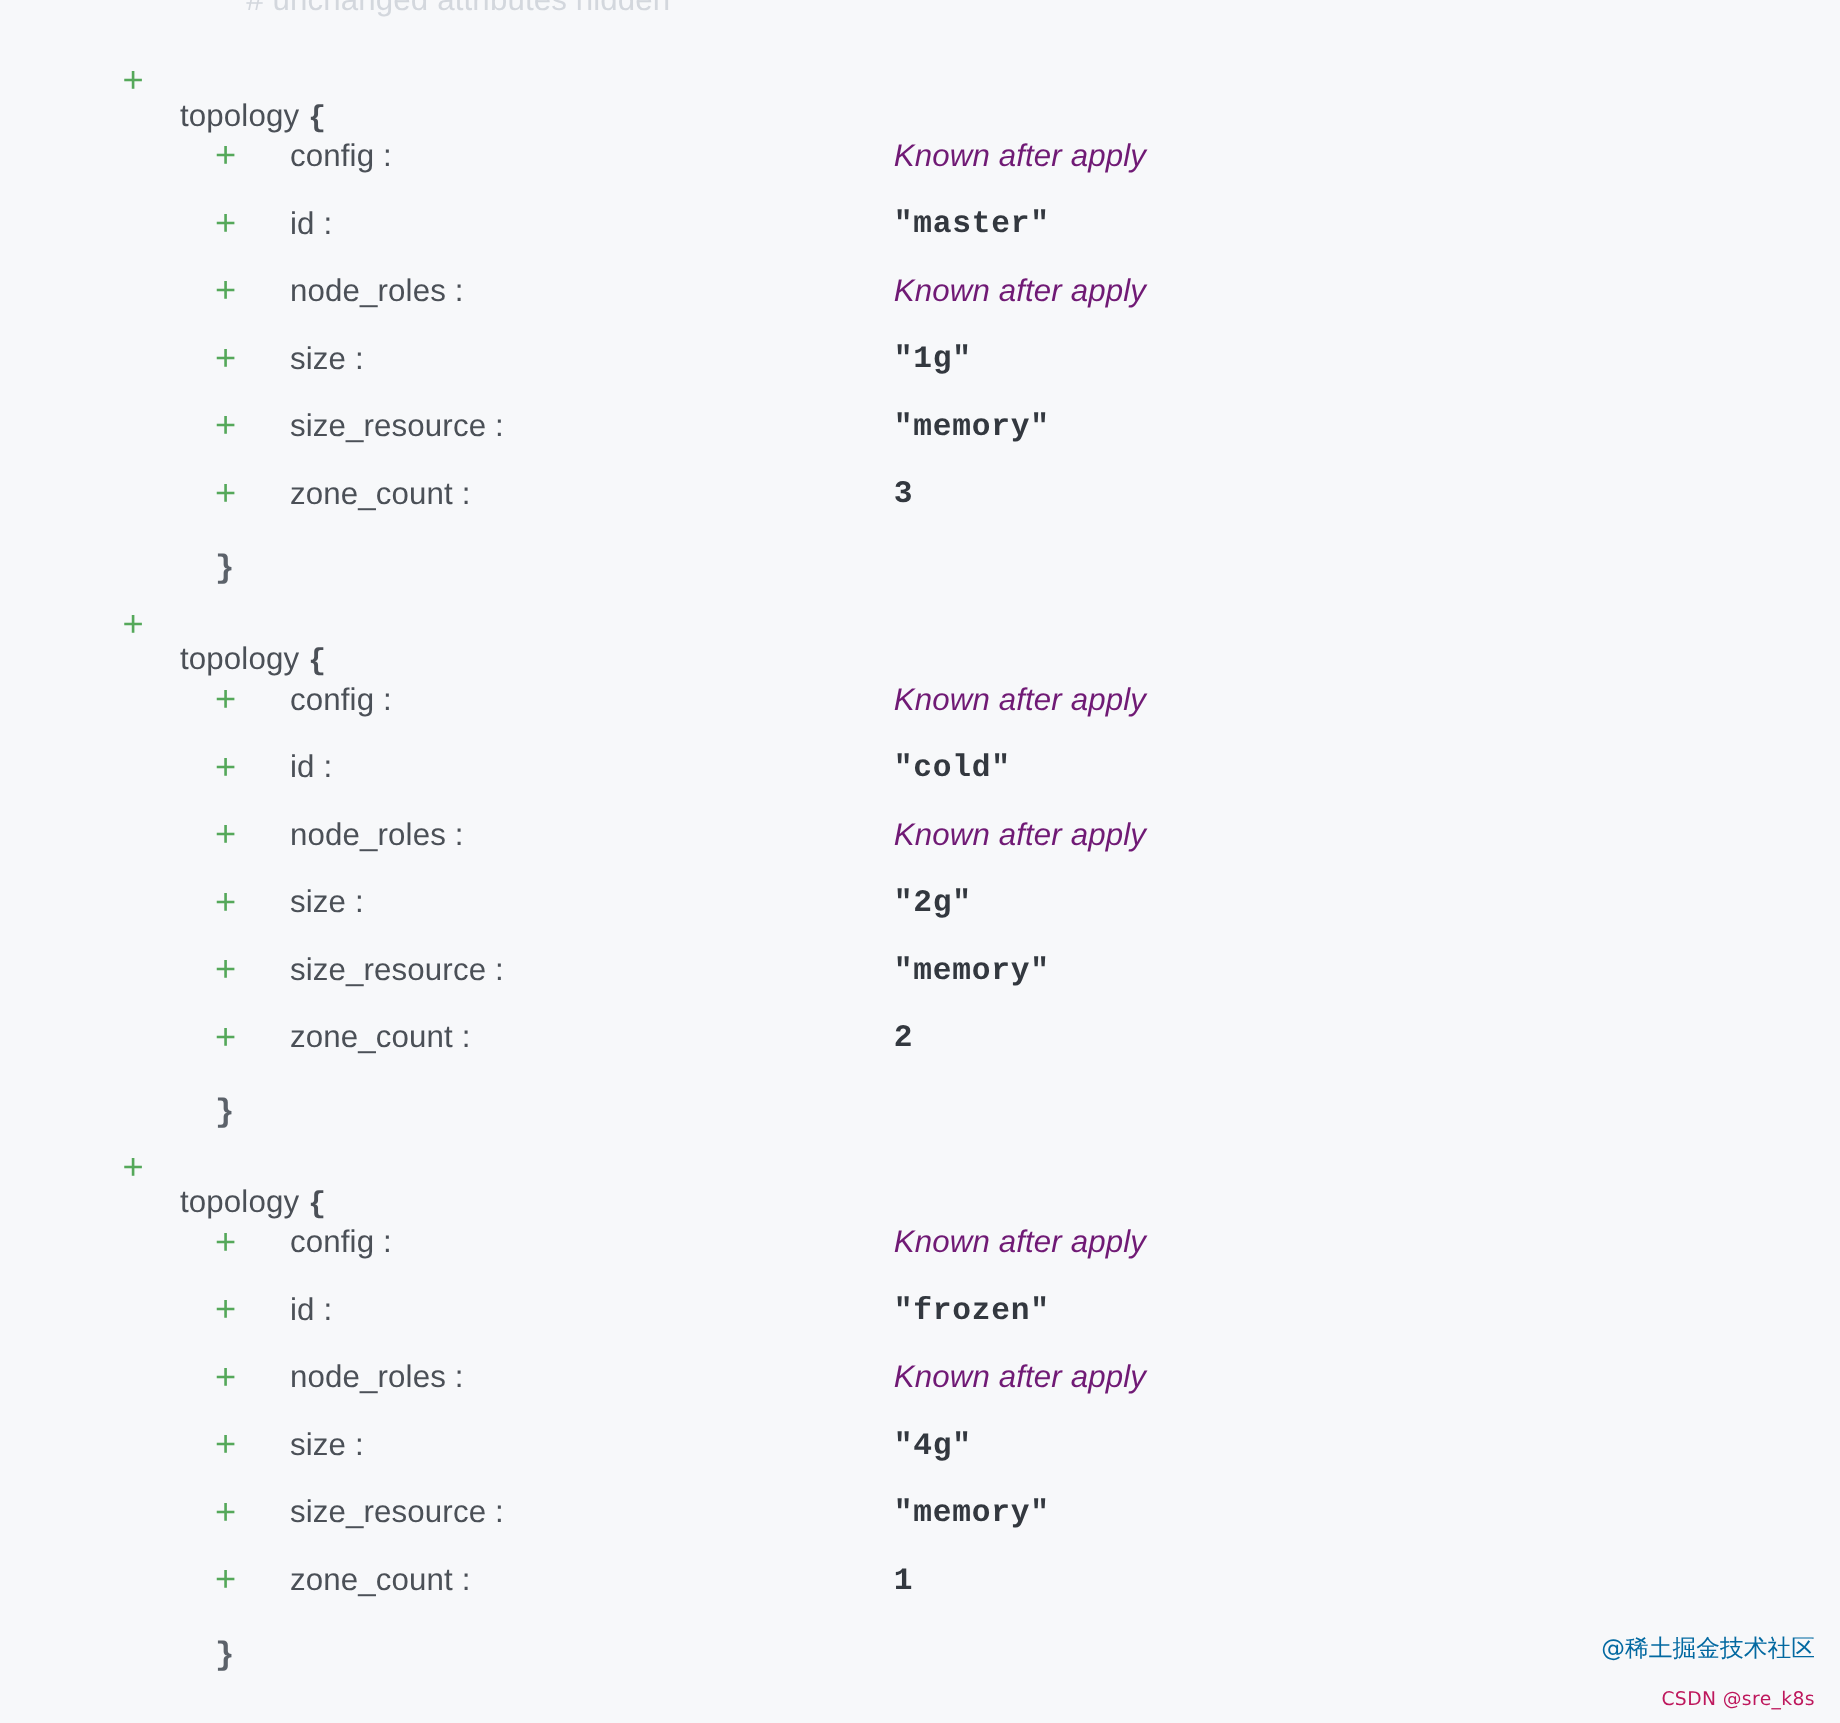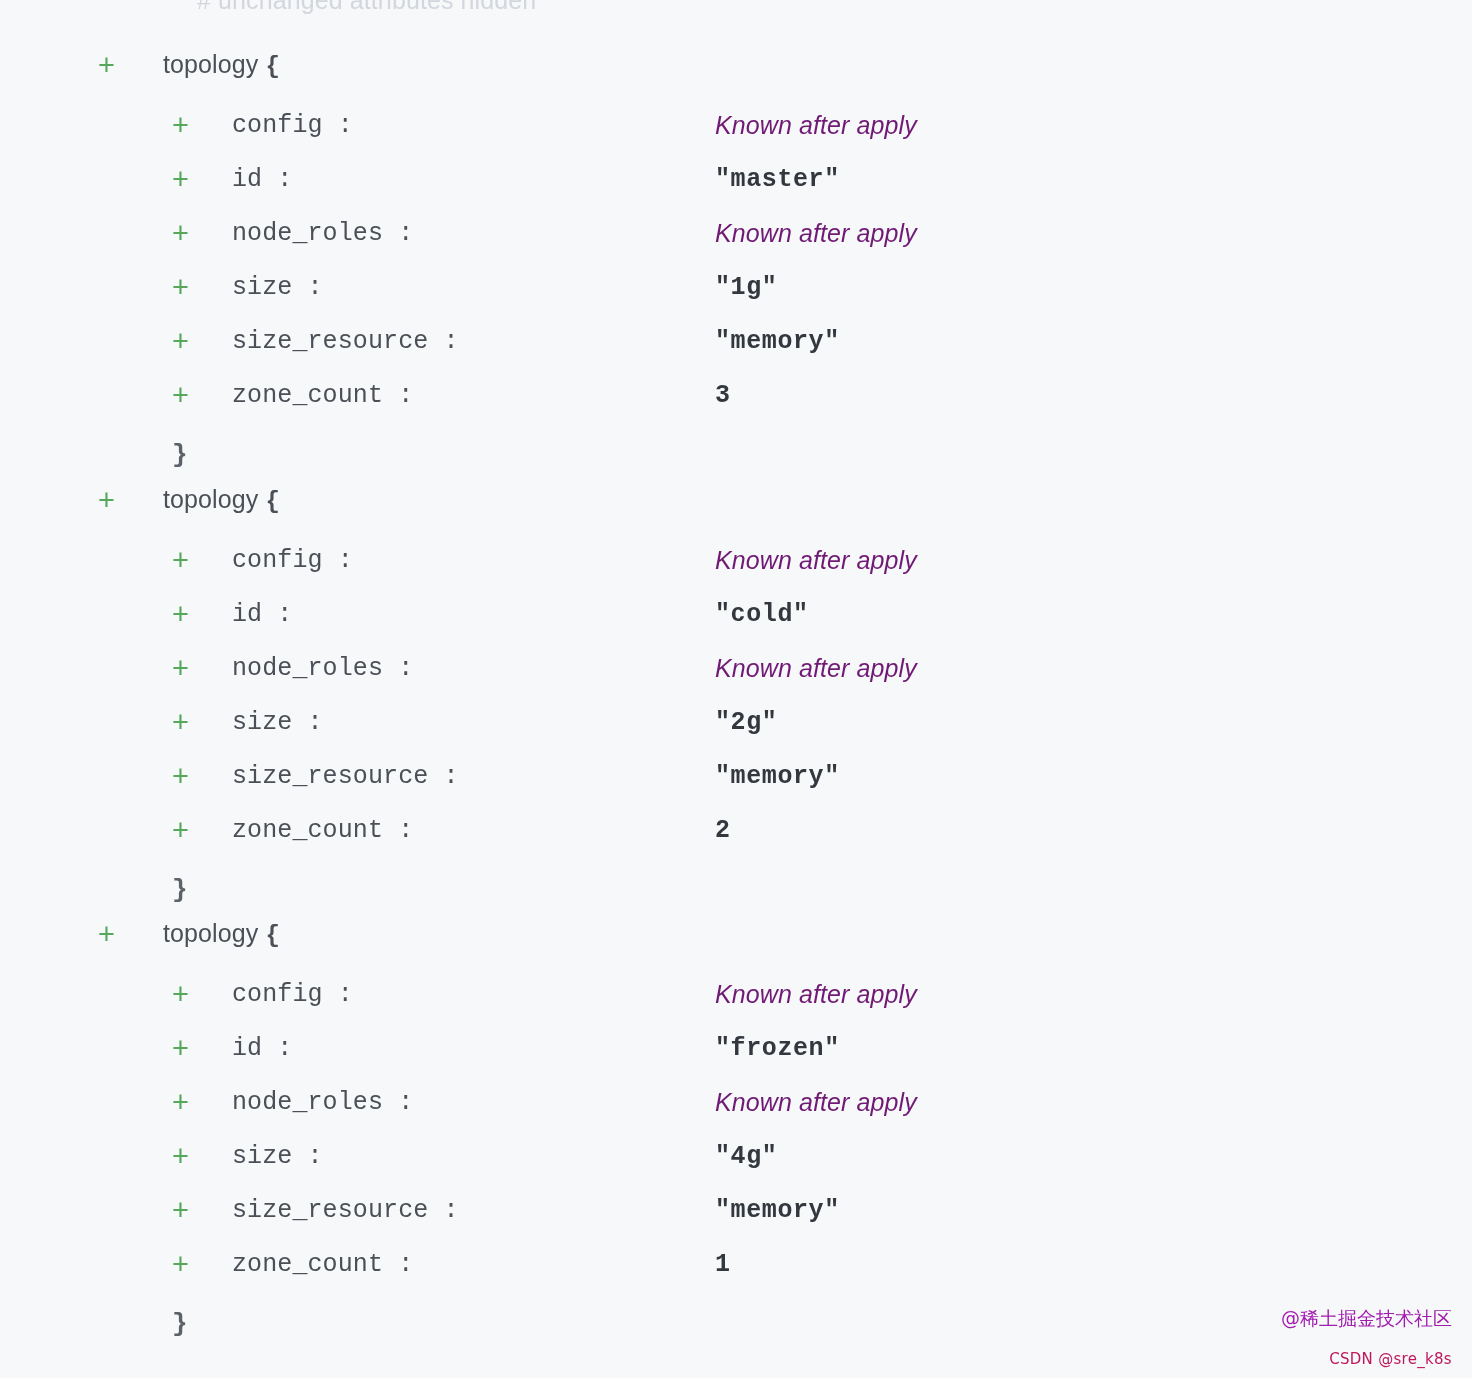--- a/index.html
+++ b/index.html
@@ -58,22 +58,22 @@
 
   .key {
     position: absolute;
     font-size: 25px;
     color: #4b5057;
     white-space: nowrap;
     top: 50%;
     transform: translateY(-52%);
     letter-spacing: 0.1px;
   }
-  .key.lvl1 { left: 163px; }
-  .key.lvl2 { left: 232px; font-family: Liberation Mono, monospace; }
+  .key.lvl1 { left: 144px; margin-top: 28px; }
+  .key.lvl2 { left: 232px; }
 
   .brace-open {
     font-family: "Liberation Mono", monospace;
     font-weight: 700;
     font-size: 24px;
     color: #4b5057;
   }
 
   .val {
     position: absolute;
@@ -121,21 +121,21 @@
     font-size: 26px;
     color: #5c626a;
   }
 
   
   .wm-main {
     position: absolute;
     right: 20px;
     top: 1306px;
     font-size: 19px;
-    color: #a21caf;
+    color: #0369a1;
     white-space: nowrap;
     font-family: "DejaVu Sans", sans-serif;
   }
   .wm-sub {
     position: absolute;
     right: 20px;
     top: 1350px;
     font-size: 15px;
     color: #be185d;
     white-space: nowrap;

